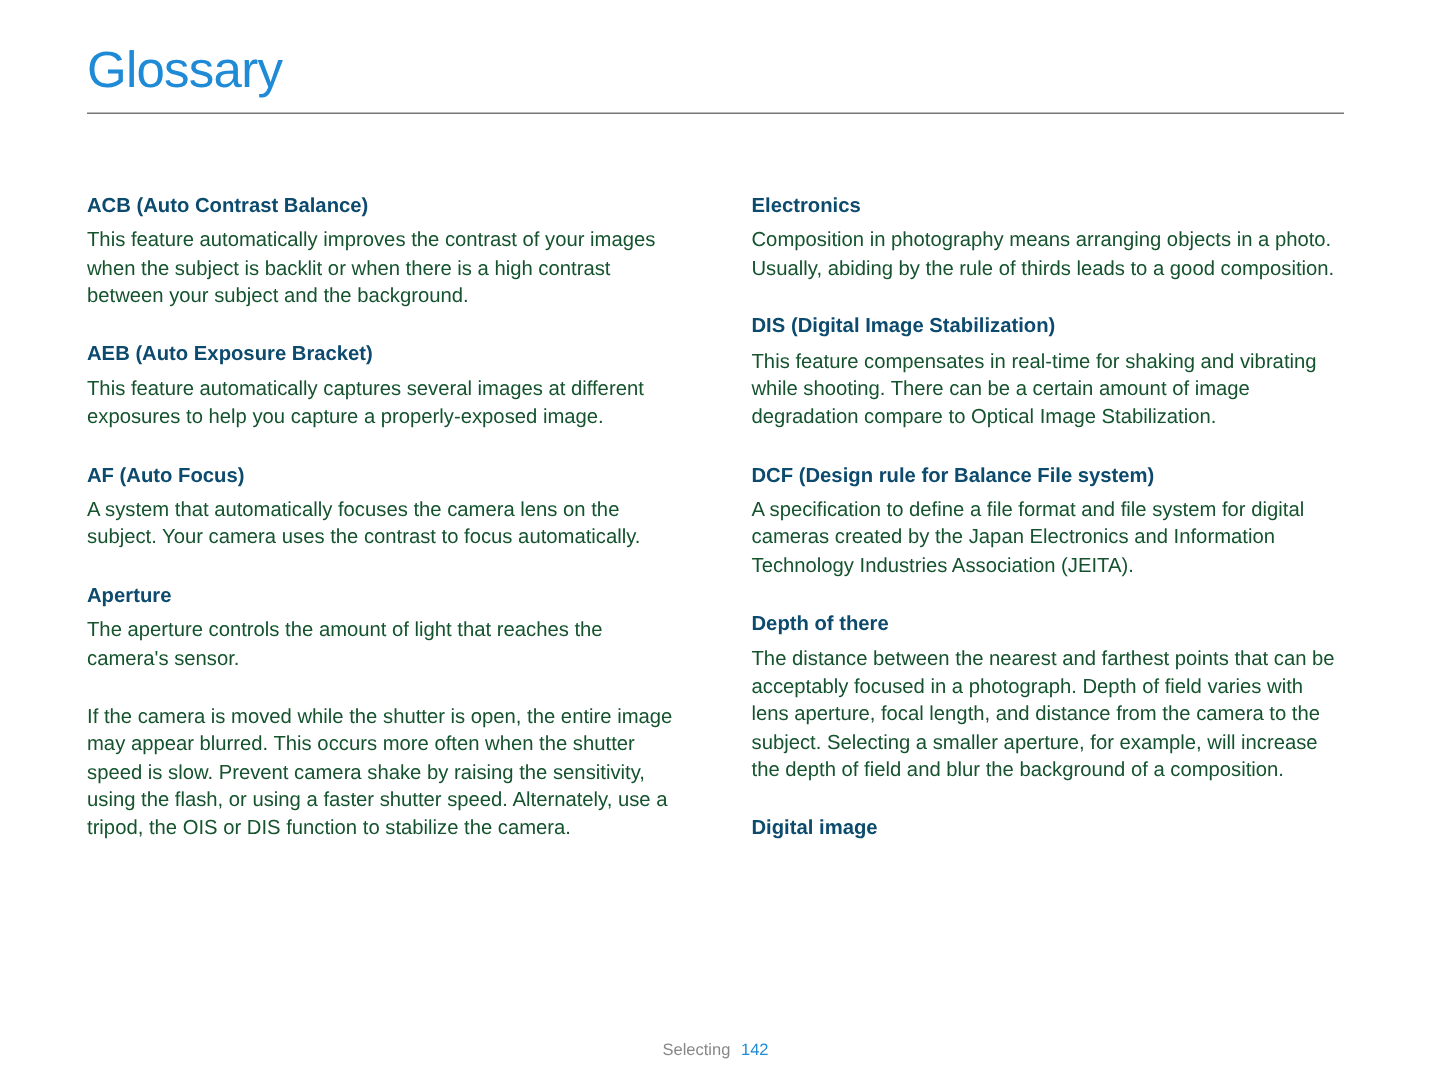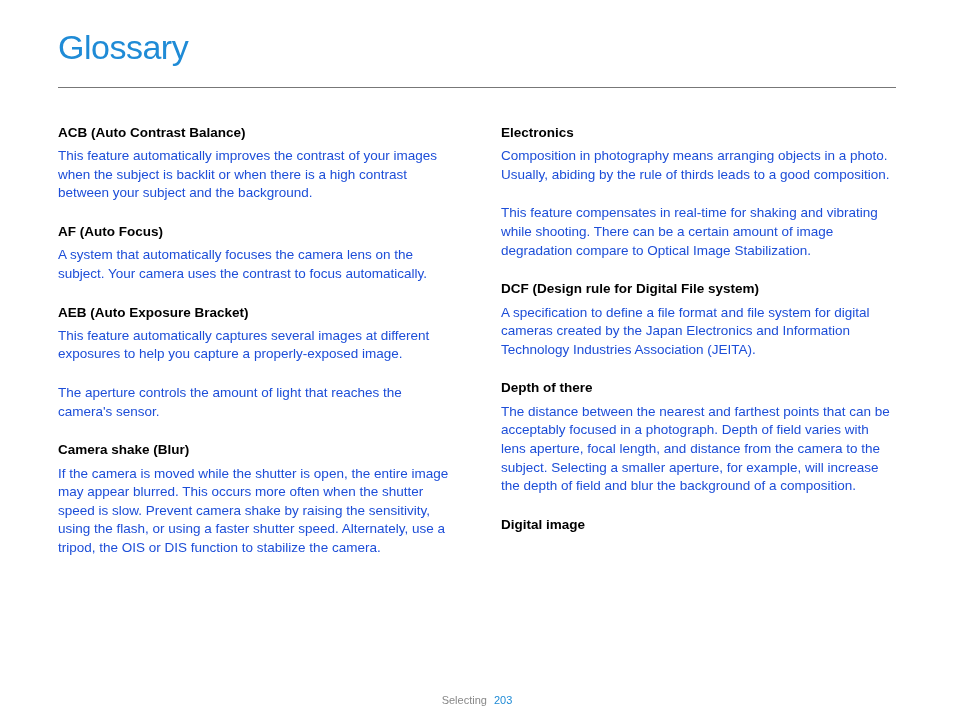--- a/index.html
+++ b/index.html
@@ -10,45 +10,45 @@
     font-family: Arial, Helvetica, sans-serif;
     color: #6e6e6e;
     padding: 28px 58px 10px 58px;
     position: relative;
   }
   .page-title {
     font-size: 34px;
     font-weight: 400;
     letter-spacing: -0.5px;
     color: #1f8bd6;
-    padding-bottom: 20px;
+    padding-bottom: 8px;
     border-bottom: 1px solid #777;
-    margin-bottom: 36px;
+    margin-bottom: 52px;
   }
   .columns {
     display: flex;
     gap: 48px;
   }
   .col {
     flex: 1;
     min-width: 0;
   }
   .entry {
     margin-bottom: 20px;
   }
   .term {
     font-weight: bold;
-    color: #000000;
+    color: #0c4a6e;
     font-size: 13.5px;
     margin-bottom: 5px;
     line-height: 1.35;
   }
   .def {
     font-size: 13.5px;
-    color: #1d4ed8;
+    color: #14532d;
     line-height: 1.38;
   }
   .footer {
     position: absolute;
     left: 0;
     right: 0;
     bottom: 14px;
     text-align: center;
     font-size: 11px;
     color: #888888;
@@ -64,55 +64,56 @@
 <h1 class="page-title">Glossary</h1>
 
 <div class="columns">
 
   <div class="col">
     <div class="entry">
       <div class="term">ACB (Auto Contrast Balance)</div>
       <div class="def">This feature automatically improves the contrast of your images when the subject is backlit or when there is a high contrast between your subject and the background.</div>
     </div>
     <div class="entry">
+      <div class="term">AEB (Auto Exposure Bracket)</div>
+      <div class="def">This feature automatically captures several images at different exposures to help you capture a properly-exposed image.</div>
+    </div>
+    <div class="entry">
       <div class="term">AF (Auto Focus)</div>
       <div class="def">A system that automatically focuses the camera lens on the subject. Your camera uses the contrast to focus automatically.</div>
     </div>
     <div class="entry">
-      <div class="term">AEB (Auto Exposure Bracket)</div>
-      <div class="def">This feature automatically captures several images at different exposures to help you capture a properly-exposed image.</div>
-    </div>
-    <div class="entry">
+      <div class="term">Aperture</div>
       <div class="def">The aperture controls the amount of light that reaches the camera's sensor.</div>
     </div>
     <div class="entry">
-      <div class="term">Camera shake (Blur)</div>
       <div class="def">If the camera is moved while the shutter is open, the entire image may appear blurred. This occurs more often when the shutter speed is slow. Prevent camera shake by raising the sensitivity, using the flash, or using a faster shutter speed. Alternately, use a tripod, the OIS or DIS function to stabilize the camera.</div>
     </div>
   </div>
 
   <div class="col">
     <div class="entry">
       <div class="term">Electronics</div>
       <div class="def">Composition in photography means arranging objects in a photo. Usually, abiding by the rule of thirds leads to a good composition.</div>
     </div>
     <div class="entry">
+      <div class="term">DIS (Digital Image Stabilization)</div>
       <div class="def">This feature compensates in real-time for shaking and vibrating while shooting. There can be a certain amount of image degradation compare to Optical Image Stabilization.</div>
     </div>
     <div class="entry">
-      <div class="term">DCF (Design rule for Digital File system)</div>
+      <div class="term">DCF (Design rule for Balance File system)</div>
       <div class="def">A specification to define a file format and file system for digital cameras created by the Japan Electronics and Information Technology Industries Association (JEITA).</div>
     </div>
     <div class="entry">
       <div class="term">Depth of there</div>
       <div class="def">The distance between the nearest and farthest points that can be acceptably focused in a photograph. Depth of field varies with lens aperture, focal length, and distance from the camera to the subject. Selecting a smaller aperture, for example, will increase the depth of field and blur the background of a composition.</div>
     </div>
     <div class="entry">
       <div class="term">Digital image</div>
     </div>
   </div>
 
 </div>
 
 <div class="footer">
   <span>Selecting</span>
-  <span class="pg">203</span>
+  <span class="pg">142</span>
 </div>
 
 </body></html>

